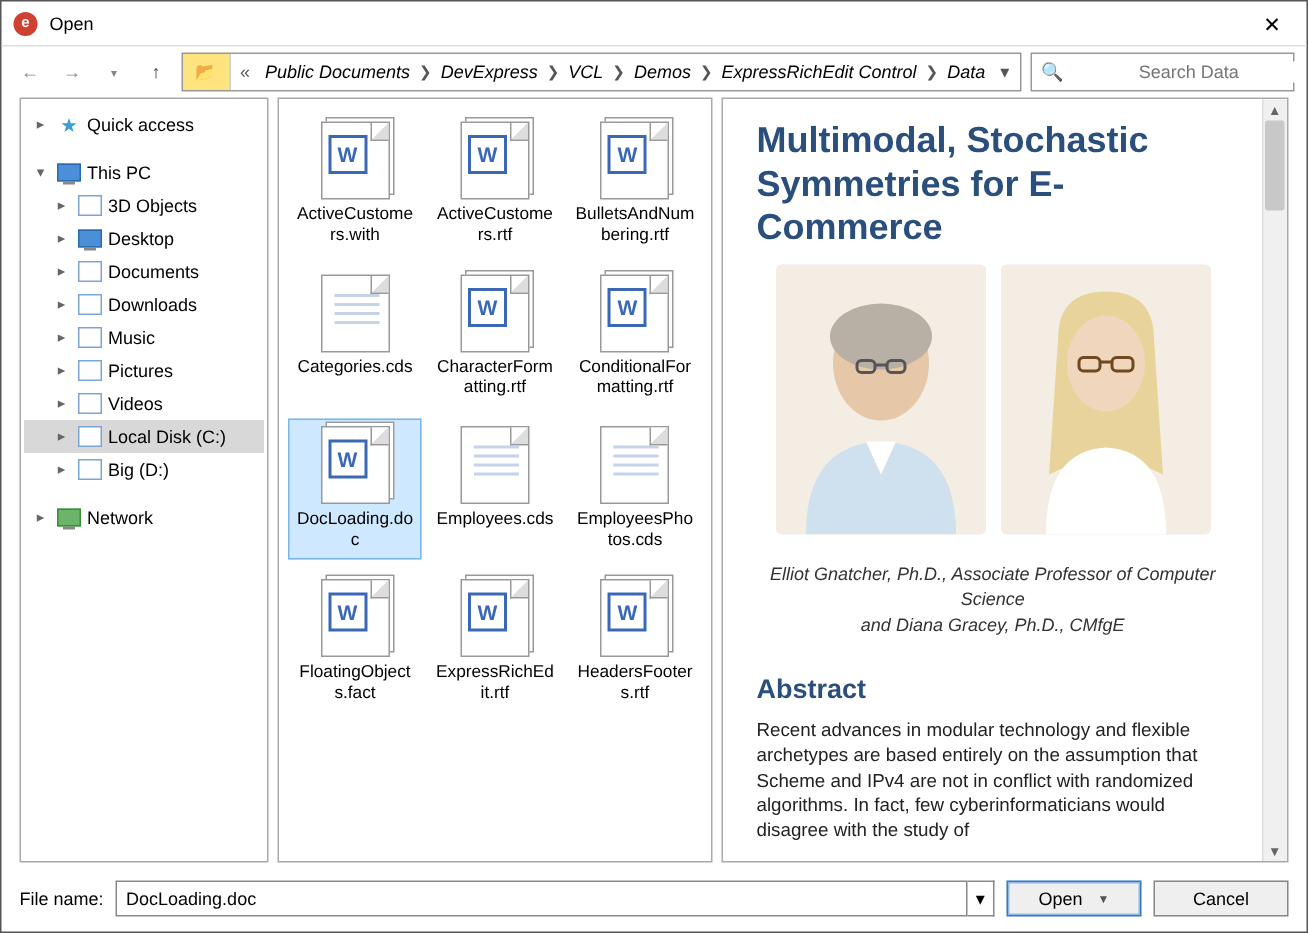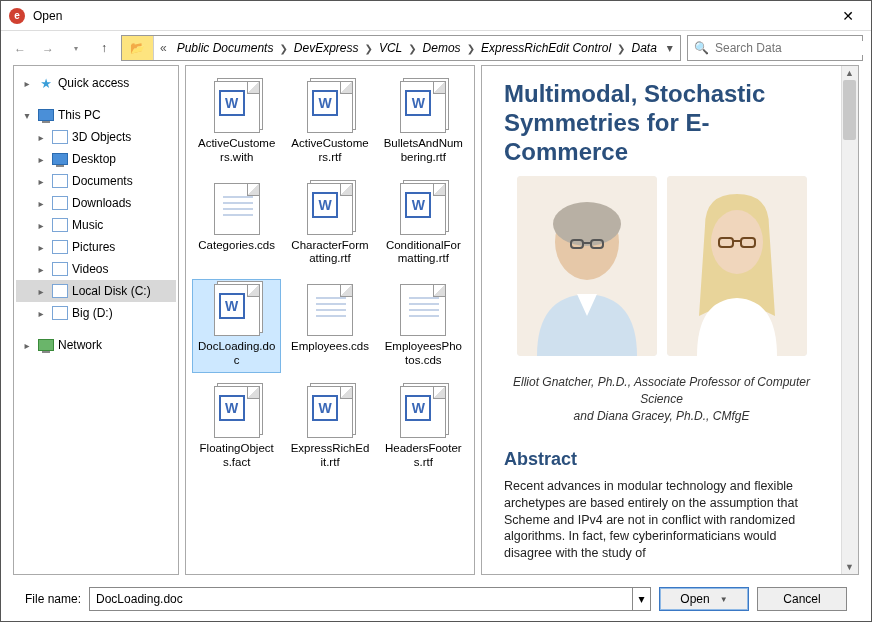--- a/index.html
+++ b/index.html
@@ -12,21 +12,21 @@
 .navbar { height: 34px; display: flex; align-items: center; padding: 4px 8px; gap: 6px; }
 .nav-btn { width: 22px; height: 22px; display:flex;align-items:center;justify-content:center; color:#888; }
 .nav-btn.enabled { color:#333; }
 .breadcrumb { flex: 1; height: 26px; border: 1px solid #999; display: flex; align-items: center; background: #fff; }
 .bc-prefix { width: 32px; height: 100%; background: #fde47f; border-right:1px solid #ccc; display:flex;align-items:center;justify-content:center; }
 .bc-chev-left { padding: 0 6px; color:#555; }
 .bc-item { padding: 0 4px; font-style: italic; }
 .bc-sep { color:#555; padding: 0 2px; font-size:10px; }
 .bc-drop { width: 18px; text-align:center; color:#555; }
 .searchbox { width: 176px; height: 26px; border: 1px solid #999; display:flex; align-items:center; padding: 0 6px; gap:6px; }
-.searchbox input { border:none; outline:none; flex:1; }
+.searchbox input { border:none; outline:none; flex:1;text-align:center; }
 .toolbar { height: 30px; display:flex; align-items:center; padding: 0 16px; }
 .folder-icon { width:16px; height:14px; background:#f7c653; border-radius:2px; position:relative; margin-right:6px; }
 .folder-icon::before { content:""; position:absolute; top:-3px; left:0; width:8px; height:3px; background:#f7c653; border-radius:2px 2px 0 0; }
 .spacer { flex:1; }
 .view-btn { width:28px; height:22px; border:1px solid #bbb; margin-left:4px; display:flex;align-items:center;justify-content:center; background:#fff; }
 .panels { flex:1; display:flex; padding: 0 12px 8px 12px; gap: 6px; min-height:0; }
 .tree { width: 166px; border:1px solid #aaa; overflow:auto; padding:6px 2px; }
 .tree-item { display:flex; align-items:center; padding: 3px 4px; gap:4px; white-space:nowrap; }
 .tree-item.sel { background:#d8d8d8; }
 .tw { width:14px; text-align:center; color:#666; font-size:10px; }
@@ -48,21 +48,21 @@
 .pv-title { font-size:24px; font-weight:600; color:#2a4f7c; line-height:1.2; }
 .authors-img { display:flex; gap:10px; justify-content:center; margin:10px 0 18px; }
 .portrait { width:140px; height:180px; border-radius:4px; background:#eee; display:flex;align-items:center;justify-content:center;color:#bbb;font-size:11px;overflow:hidden;position:relative; }
 .portrait svg { width:100%; height:100%; }
 .byline { text-align:center; font-style:italic; font-size:13px; color:#333; line-height:1.4; margin-bottom:24px; }
 .abs-h { font-size:18px; font-weight:600; color:#2a4f7c; margin-bottom:8px; }
 .abs-p { font-size:12.5px; line-height:1.35; color:#222; }
 .scroll-stub { position:absolute; right:0; top:0; bottom:0; width:17px; background:#f0f0f0; border-left:1px solid #ddd; }
 .scroll-thumb { position:absolute; right:2px; top:14px; width:13px; height:60px; background:#c8c8c8; border-radius:2px; }
 .scroll-arr { position:absolute; right:0; width:17px; height:14px; display:flex;align-items:center;justify-content:center;color:#666;font-size:9px; }
-.footer { height: 38px; display:flex; align-items:center; padding: 0 24px 6px; gap:8px; }
+.footer { height: 38px; display:flex; align-items:center; padding: 0 12px 6px; gap:8px; }
 .footer label { white-space:nowrap; }
 .fn-input { flex:1; height:24px; border:1px solid #888; padding:0 6px; }
 .fn-drop { width:18px; height:24px; border:1px solid #888; border-left:none; display:flex;align-items:center;justify-content:center; margin-left:-8px; }
 .btn { width:90px; height:24px; border:1px solid #888; background:#efefef; display:flex;align-items:center;justify-content:center; }
 .btn.primary { border:1px solid #3a78c4; box-shadow: inset 0 0 0 1px #8fb9e6; }
 .btn .dd { margin-left:10px; font-size:8px; color:#555; }
 .star-ic { color:#3a9ed8; font-size:13px; }
 .pc-ic { width:16px; height:12px; background:#4a8fd8; border:1px solid #2a6bb0; position:relative; }
 .pc-ic::after{content:"";position:absolute;bottom:-3px;left:3px;right:3px;height:2px;background:#888;}
 .gen-ic { width:16px;height:14px;background:#fff;border:1px solid #7aa5d6; }

